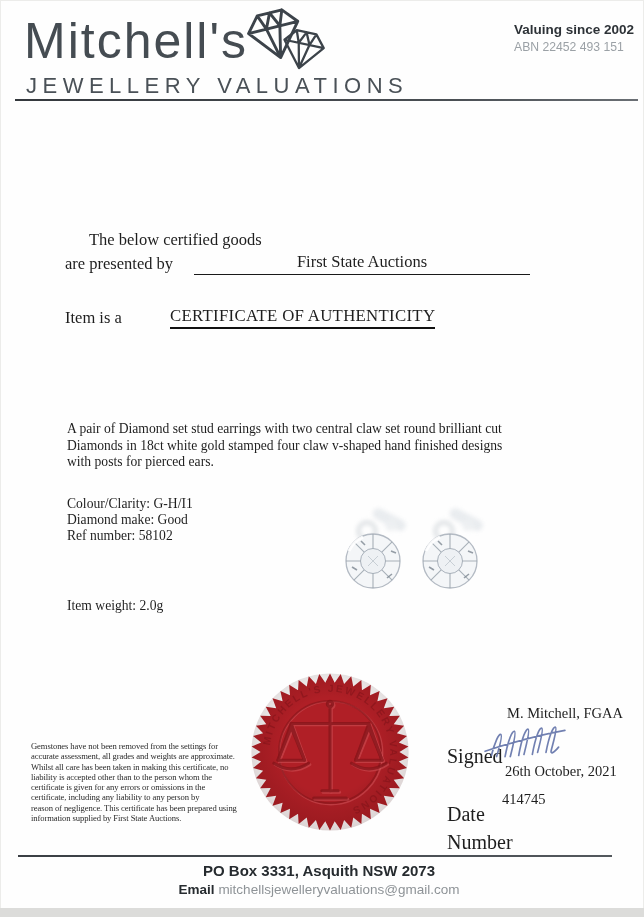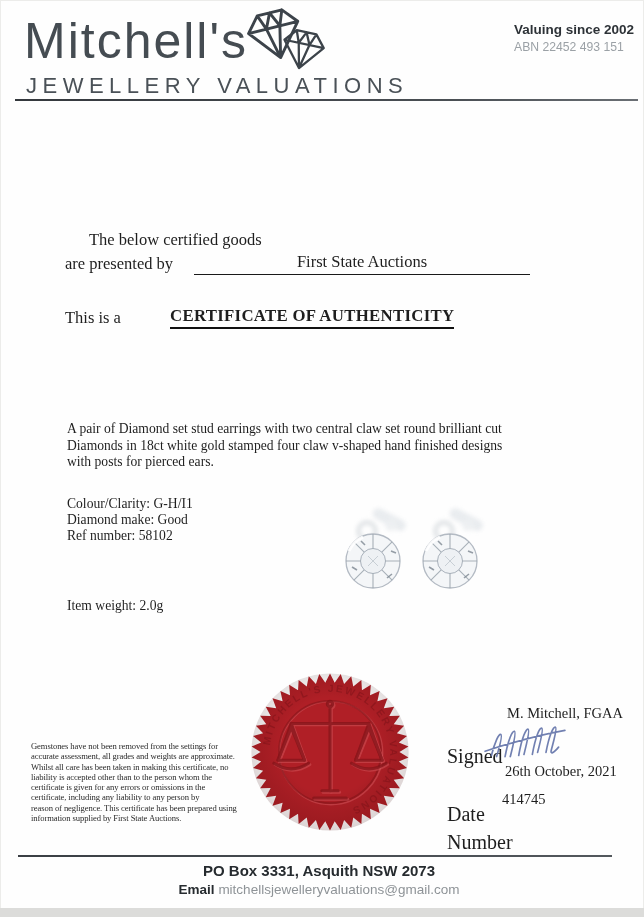--- a/index.html
+++ b/index.html
@@ -23,21 +23,21 @@
   .hdr-rule{left:15px;top:99px;width:623px;height:2px;background:linear-gradient(90deg,#34383d,#4a4f54 70%,#6a6f74);}
 
   
   .pres-1{left:65px;top:230px;font-size:16.5px;margin-left:24px;}
   .pres-2{left:65px;top:254px;font-size:16.5px;}
   .pres-line{left:194px;top:252px;width:336px;height:22px;text-align:center;
     border-bottom:1.6px solid #1a1a1a;font-size:16.5px;}
 
   
   .cert-intro{left:65px;top:308px;font-size:16.5px;}
-  .cert-title{left:170px;top:306px;font-size:16.8px;font-weight:bold;letter-spacing:.3px;
+  .cert-title{left:170px;top:306px;font-size:16.8px;font-weight:normal;letter-spacing:.3px;
     border-bottom:2px solid #111;padding-bottom:1px;}
 
   
   .desc{left:67px;top:421px;font-size:13.6px;line-height:16.5px;}
   .details{left:67px;top:496px;font-size:13.6px;line-height:15.8px;}
   .item-weight{left:67px;top:598px;font-size:13.6px;}
 
   .earrings{left:322px;top:488px;}
 
   .disclaimer{left:31px;top:741px;font-size:8.6px;line-height:10.3px;color:#2a2a2a;
@@ -90,21 +90,21 @@
   <div class="abs hdr-tag nowrap">Valuing since 2002</div>
   <div class="abs hdr-abn nowrap">ABN 22452 493 151</div>
   <div class="abs hdr-rule"></div>
 
   <div class="abs pres-1 nowrap">The below  certified goods</div>
   <div class="abs pres-2 nowrap">are presented by</div>
   <div class="abs pres-line nowrap">
     <span>First State Auctions</span>
   </div>
 
-  <div class="abs cert-intro nowrap">This is a</div>
+  <div class="abs cert-intro nowrap">Item is a</div>
   <div class="abs cert-title nowrap">CERTIFICATE OF AUTHENTICITY</div>
 
   <div class="abs desc">
     <div class="nowrap">A pair of Diamond set stud earrings with two central claw set round brilliant cut</div>
     <div class="nowrap">Diamonds in 18ct white gold stamped four claw v-shaped hand finished designs</div>
     <div class="nowrap">with posts for pierced ears.</div>
   </div>
 
   <div class="abs details">
     <div class="nowrap">Colour/Clarity: G-H/I1</div>

